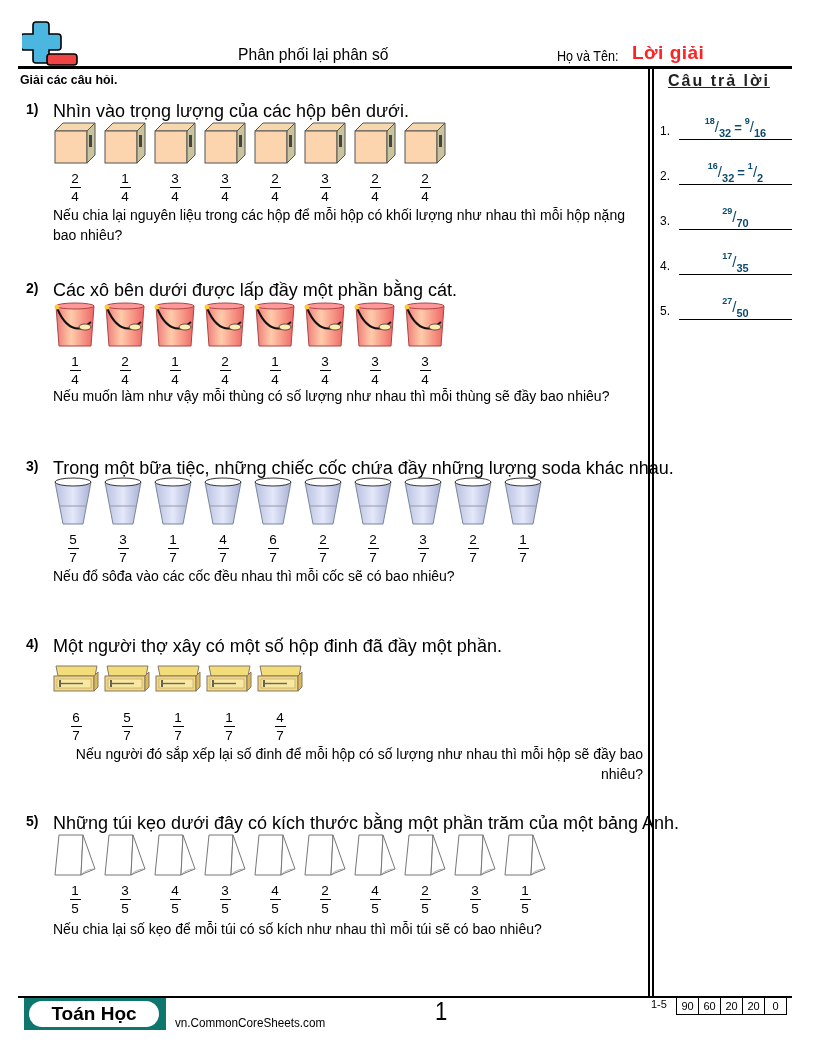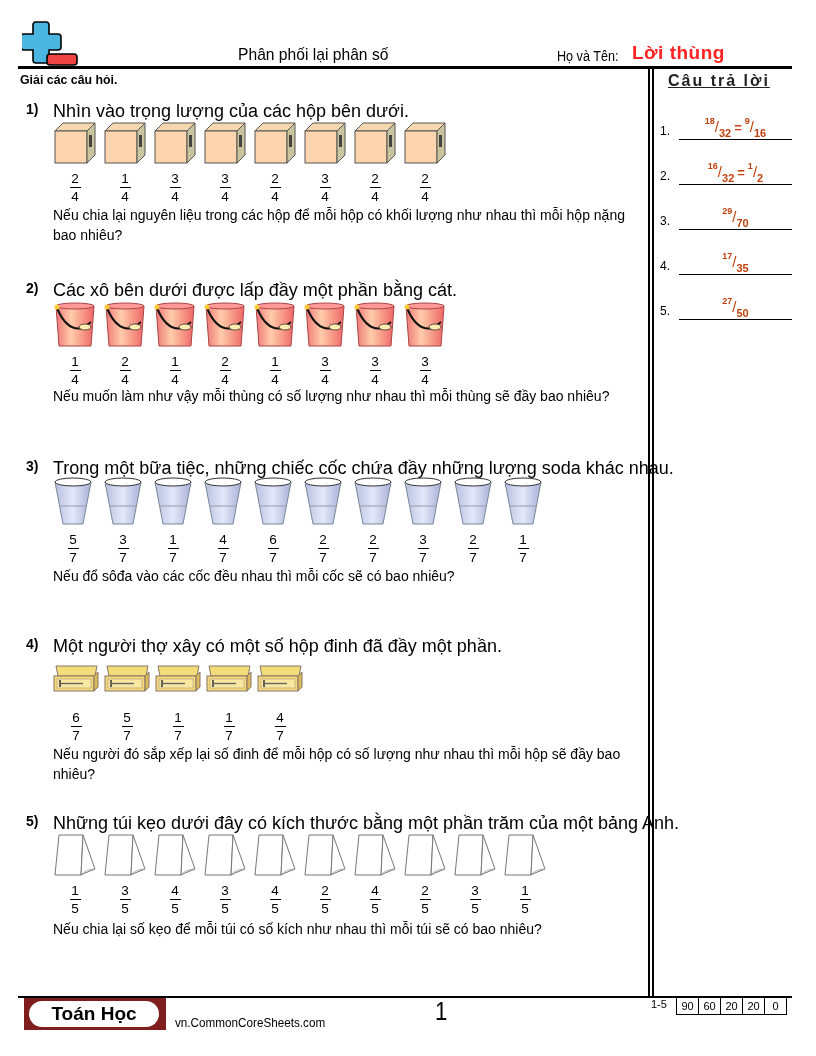--- a/index.html
+++ b/index.html
@@ -14,58 +14,58 @@
   .top-rule { position:absolute; left:18px; top:66px; width:774px; height:3px; background:#000; }
   .vdiv { position:absolute; left:648px; top:68px; width:1.5px; height:929px; background:#000; }
   .vdiv2 { position:absolute; left:652px; top:68px; width:1.5px; height:929px; background:#000; }
   .instructions { position:absolute; left:20px; top:72px; font-size:13px; font-weight:bold; transform:scaleX(0.95); transform-origin:left; }
   .answers-title { position:absolute; left:668px; top:72px; font-size:16px; font-weight:bold; letter-spacing:2px; text-decoration:underline; color:#222; }
 
   
   .ans-row { position:absolute; left:660px; width:135px; height:30px; }
   .ans-num { position:absolute; left:0; bottom:2px; font-size:12px; }
   .ans-line { position:absolute; left:19px; right:3px; bottom:0; height:1.3px; background:#000; }
-  .ans-val { position:absolute; left:19px; right:3px; bottom:3px; text-align:center; color:#c2410c; font-weight:bold; font-size:12px; white-space:nowrap; }
+  .ans-val { position:absolute; left:19px; right:3px; bottom:3px; text-align:center; color:#0c4a6e; font-weight:bold; font-size:12px; white-space:nowrap; }
   .frac-s { display:inline-block; }
   .frac-s sup { font-size:9px; position:relative; top:-3px; }
   .frac-s sub { font-size:11px; position:relative; top:2px; }
   .frac-s .sl { font-size:15px; font-weight:normal; }
   .eq { font-size:13px; margin:0 3px; }
 
   
   .q { position:absolute; left:26px; width:615px; }
   .q-num { position:absolute; left:0; top:0; font-weight:bold; font-size:14px; }
   .q-text { position:absolute; left:27px; top:0; font-size:18px; white-space:nowrap; }
   .q-follow { position:absolute; left:27px; font-size:14px; line-height:20px; width:590px; }
   .items { position:absolute; left:27px; display:flex; }
   .item { display:flex; flex-direction:column; align-items:center; }
   .frac { display:flex; flex-direction:column; align-items:center; font-size:13.5px; line-height:15px; margin-top:4px; }
   .frac .bar { width:11px; height:1.3px; background:#000; margin:1px 0; }
 
   
   .bot-rule { position:absolute; left:18px; top:996px; width:774px; height:1.5px; background:#000; }
-  .brand { position:absolute; left:24px; top:998px; width:142px; height:32px; background:#7f1d1d; }
+  .brand { position:absolute; left:24px; top:998px; width:142px; height:32px; background:#0f766e; }
   .brand-pill { position:absolute; left:5px; top:3px; width:130px; height:26px; background:#fff; border-radius:13px;
                 display:flex; align-items:center; justify-content:center; font-weight:bold; font-size:19px; }
   .site { position:absolute; left:175px; top:1015px; font-size:13px; transform:scaleX(0.9); transform-origin:left; }
   .page-num { position:absolute; left:434px; top:996px; font-size:26px; transform:scaleX(0.85); }
   .score-label { position:absolute; left:651px; top:998px; font-size:11px; }
   .score-table { position:absolute; left:677px; top:997px; display:flex; }
   .score-cell { width:21px; height:16px; border:1px solid #000; margin-left:-1px; font-size:11px; text-align:center; line-height:16px; }
 </style>
 </head>
 <body>
 
 <svg class="logo" viewBox="0 0 56 48">
   <path d="M14 2 h10 a3 3 0 0 1 3 3 v9 h9 a3 3 0 0 1 3 3 v10 a3 3 0 0 1 -3 3 h-9 v10 a3 3 0 0 1 -3 3 h-10 a3 3 0 0 1 -3 -3 v-10 h-9 a3 3 0 0 1 -3 -3 v-10 a3 3 0 0 1 3 -3 h9 v-9 a3 3 0 0 1 3 -3 z" fill="#4bb6e0" stroke="#000" stroke-width="1.6"></path>
   <rect x="25" y="34" width="30" height="11" rx="3" fill="#ee4444" stroke="#000" stroke-width="1.6"></rect>
 </svg>
 <div class="title">Phân phối lại phân số</div>
 <div class="name-label">Họ và Tên:</div>
-<div class="name-value">Lời thùng</div>
+<div class="name-value">Lời giải</div>
 <div class="top-rule"></div>
 <div class="vdiv"></div>
 <div class="vdiv2"></div>
 <div class="instructions">Giải các câu hỏi.</div>
 <div class="answers-title">Câu trả lời</div>
 
 <div id="answer-key">
     <div class="ans-row" style="top: 110px;">
       <span class="ans-num">1.</span>
     <span class="ans-val"><span class="frac-s"><sup>18</sup><span class="sl">/</span><sub>32</sub></span><span class="eq">=</span><span class="frac-s"><sup>9</sup><span class="sl">/</span><sub>16</sub></span></span>
@@ -650,21 +650,21 @@
     <line x1="7" y1="16" x2="7" y2="23" stroke="#333" stroke-width="1.5"></line>
     <line x1="7" y1="19.5" x2="30" y2="19.5" stroke="#666" stroke-width="1.4"></line>
             </svg></span>
       <span class="frac" style="margin-top:18px;">
         <span>4</span>
         <span class="bar"></span>
         <span>7</span>
       </span>
         </div>
       </div>
-      <div class="q-follow" style="top: 108px;">Nếu người đó sắp xếp lại số đinh để mỗi hộp có số lượng như nhau thì mỗi hộp sẽ đầy bao nhiêu?</div>
+      <div class="q-follow" style="top: 108px; text-align: right;">Nếu người đó sắp xếp lại số đinh để mỗi hộp có số lượng như nhau thì mỗi hộp sẽ đầy bao nhiêu?</div>
     </div>
     <div class="q" style="top: 813px;">
     <span class="q-num">5)</span>
     <span class="q-text">Những túi kẹo dưới đây có kích thước bằng một phần trăm của một bảng Anh.</span>
       <div class="items" style="top: 20px;">
         <div class="item" style="width: 44px; margin-right: 6px;">
           <span style="display:block;height:46px"><svg width="44" height="44" viewBox="0 0 44 44">
     <polygon points="6,2 30,2 28,42 2,42" fill="#fff" stroke="#777" stroke-width="1"></polygon>
     <polygon points="30,2 42,36 32,40 28,42" fill="#fff" stroke="#777" stroke-width="1"></polygon>
     <path d="M29 41 Q34 36 42 36" fill="none" stroke="#999" stroke-width="0.8"></path>

